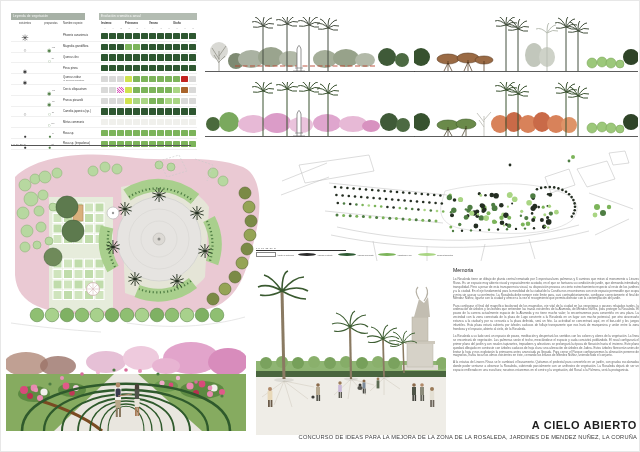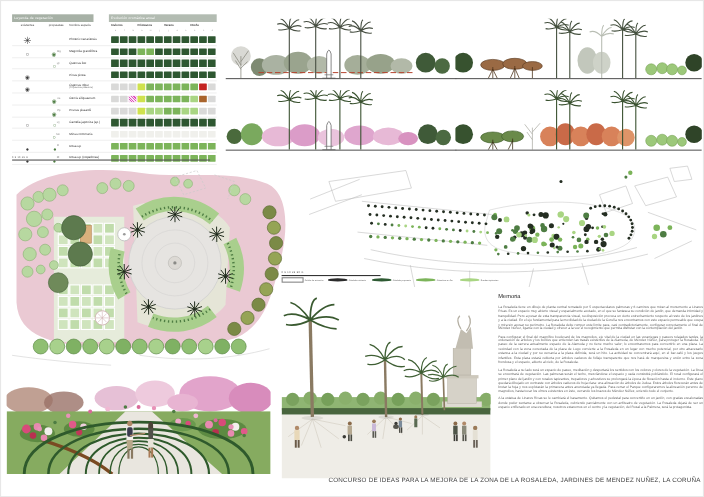--- a/index.html
+++ b/index.html
@@ -1081,15 +1081,16 @@
   </svg>
 
   <div id="memoria">
     <h2>Memoria</h2>
     <p>La Rosaleda tiene un dibujo de planta central rematado por 5 espectaculares palmeras y 6 caminos que miran al monumento a Linares Rivas. Es un espacio muy abierto visual y espacialmente acotado, en el que se fantasea su condición de jardín, que demanda intimidad y tranquilidad. Pero a pesar de esta transparencia visual, su disposición provoca un cierto estrechamiento respecto al resto de los jardines y a la ciudad. En el eje fundamental para la movilidad de la ciudad de la Coruña nos encontramos con este espacio permeable que ocupa y mira sin acosar su perímetro. La Rosaleda debe romper este límite para, casi contradictoriamente, configurar correctamente el final de Méndez Núñez, ligarse con la ciudad y ofrecer a la vez el recogimiento que permita disfrutar con la contemplación del jardín.</p>
     <p>Para configurar el final del magnífico boulevard de los magnolios, eje vital de la ciudad en las veraniegas y paseos relajados tardes, la ordenación de árboles y los bordes que entienden las trazas existentes de la Alameda, de Méndez Núñez, para proteger la Rosaleda. El paseo de la carrera actualmente espacio de la Alameda y no tiene mucho valor; lo encontraremos para convertirlo en una plaza. La vecindad con la zona conectada de la plaza de Lugo convierte a la Rosaleda en un lugar con mucho potencial, por otro atravesarlo estanca a la ciudad y por su cercanía a la plaza definida, será un hito. La actividad se concentrará aquí, en el bar-café y los juegos infantiles. Esta plaza estará cubierta por árboles caducos de follaje transparente que nos hará de marquesina y unión entre la zona frondosa y el espacio, abierto al cielo, de la Rosaleda.</p>
     <p>La Rosaleda a su lado será un espacio de paseo, meditación y despertará los sentidos con los colores y olores de la vegetación. La línea se encontrará de vegetación. Las palmeras serán el techo, mezclándose el espacio y cada consistirá poblándolo. El rosal configurará el primer plano del jardín y con rosales tapizantes, trepadores y arbustivos se prolongará la época de floración hasta el invierno. Este plano quedará dibujado en contraste con árboles caducos de hoja clara: una alineación de árboles de Judea. Estos árboles florecerán antes de brotar la hoja y nos explotarán la primavera antes anunciada ya llegada. Para cerrar el Parque configuraremos la alineación perenne de magnolios, hasta tocar los olmos existentes en éste, cerrando los brazos de Méndez Núñez, uniendo todo el conjunto.</p>
     <p>A la estatua de Linares Rivas se le cambiará el basamento. Quitamos el pedestal para convertirlo en un jardín, con gradas escalonadas donde poder sentarse a observar la Rosaleda, cubriendo parcialmente con un anfiteatro de vegetación. La Rosaleda dejará de ser un espacio enfilerado en una escultura; nosotros estaremos en el centro y la vegetación, del Rosal a la Palmera, será la protagonista.</p>
   </div>
 
+  <div id="title">A CIELO ABIERTO</div>
   <div id="subtitle">CONCURSO DE IDEAS PARA LA MEJORA DE LA ZONA DE LA ROSALEDA, JARDINES DE MENDEZ NUÑEZ, LA CORUÑA</div>
 
 </div>
 
 </body></html>

